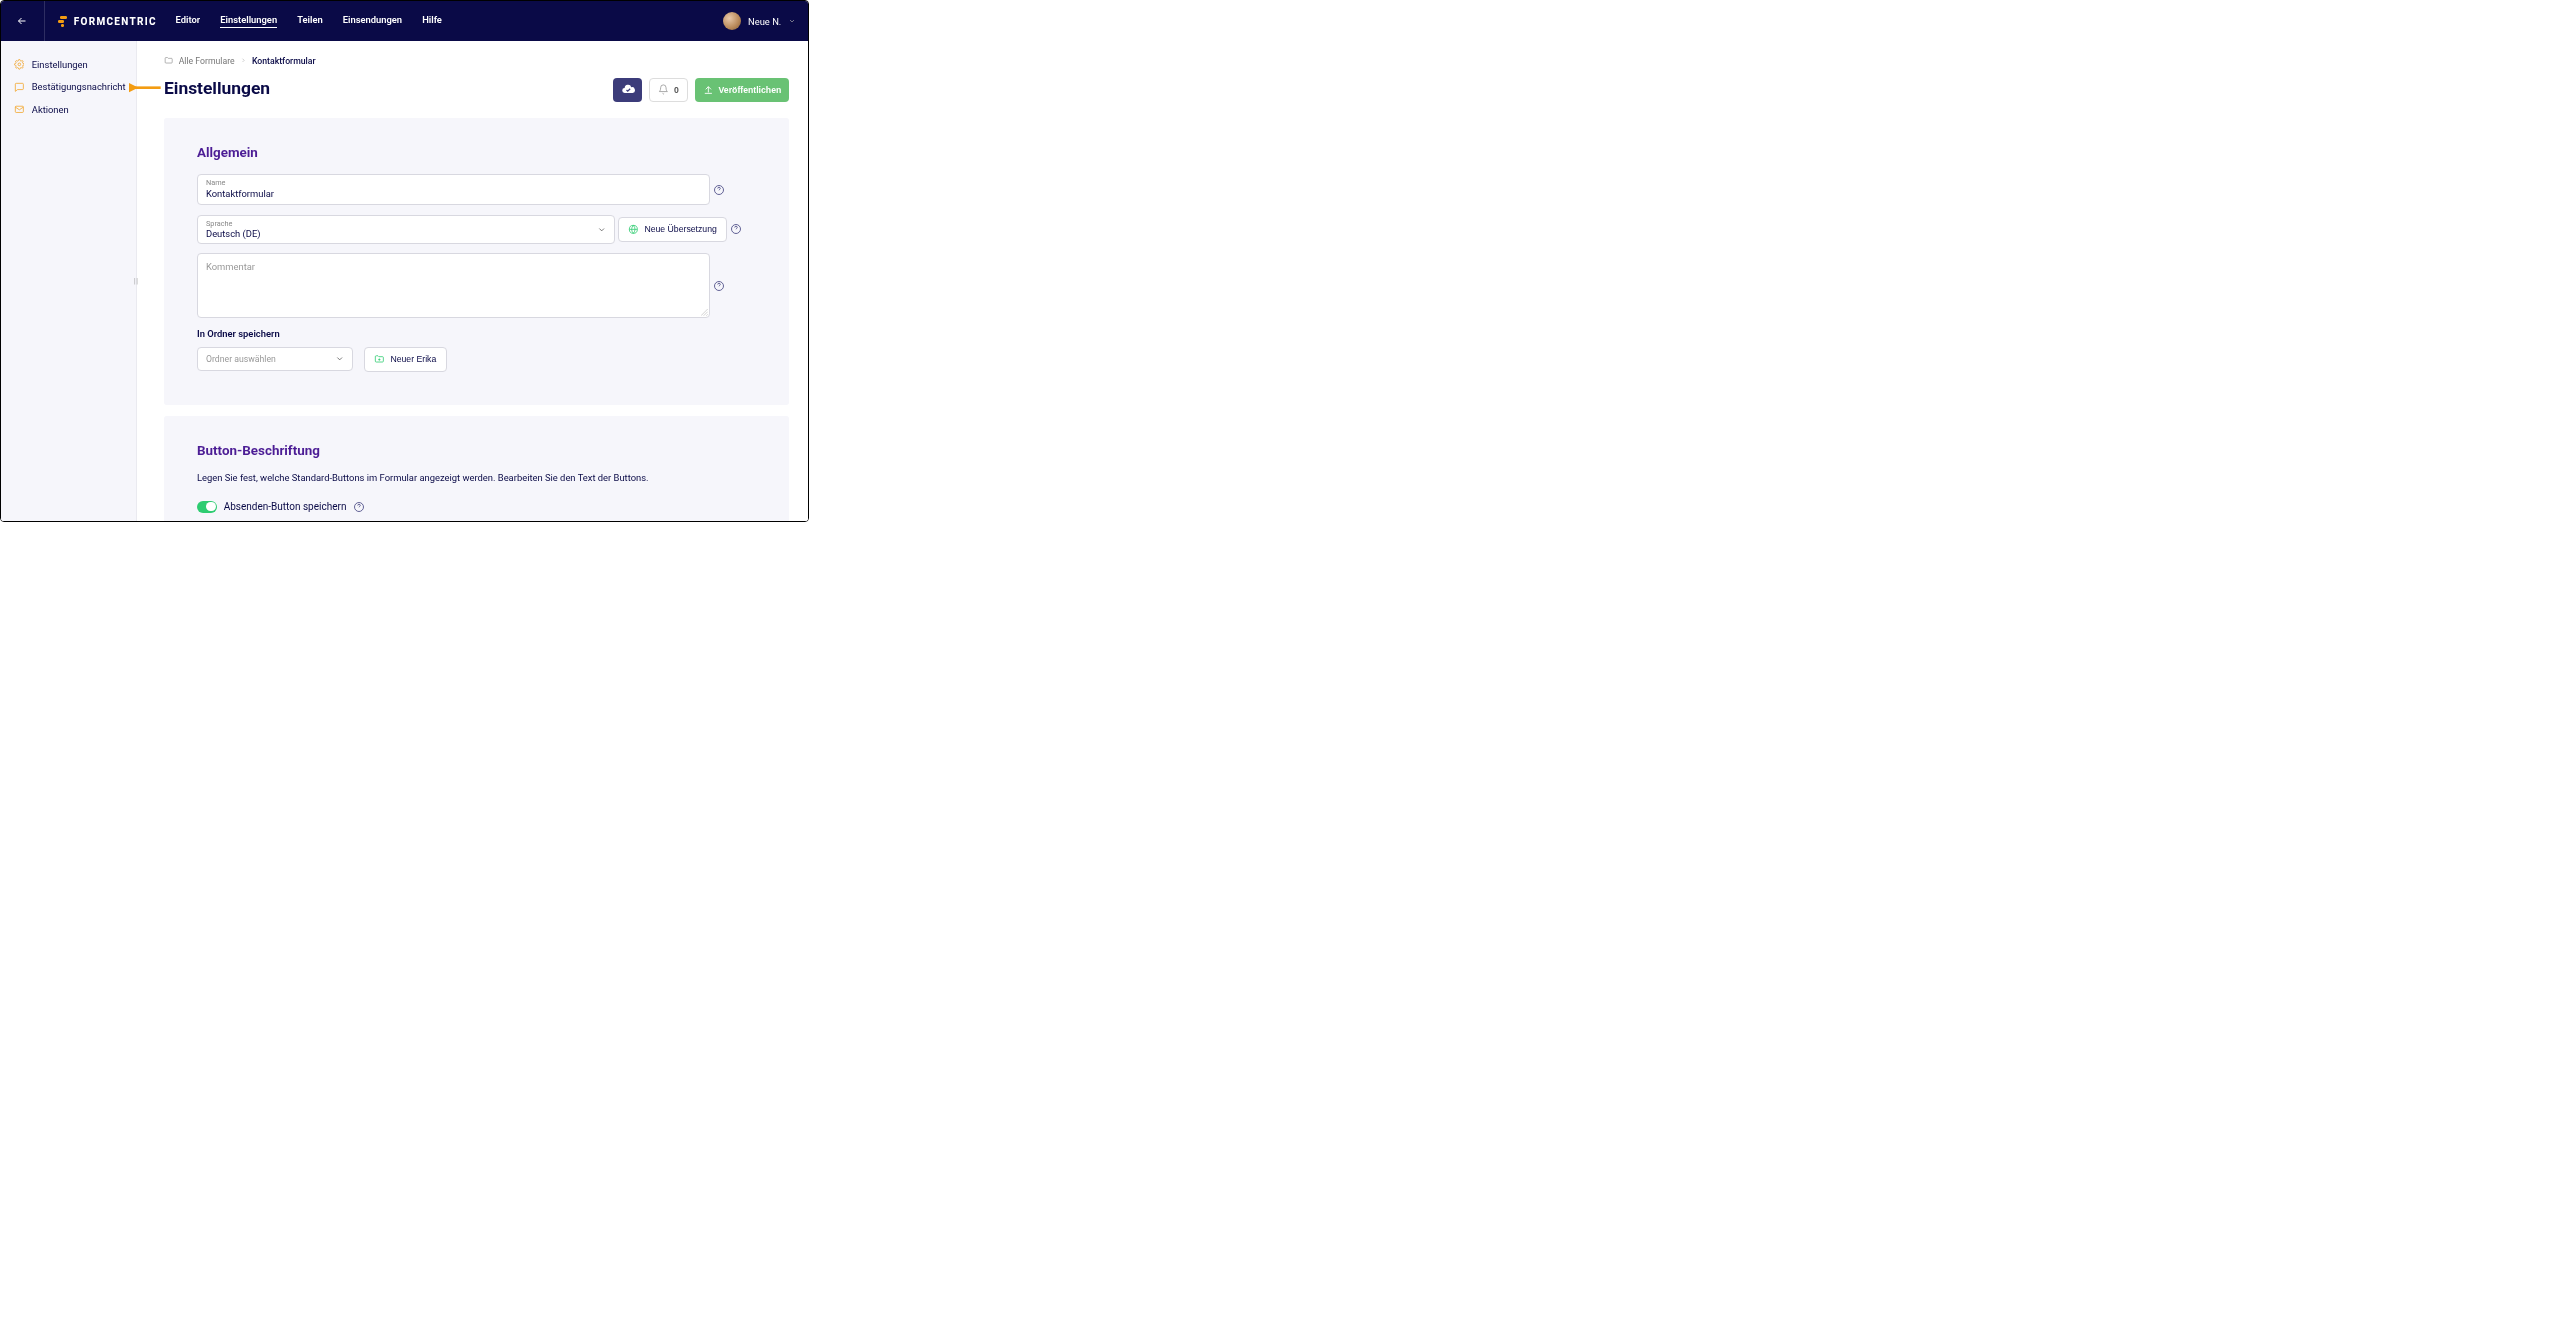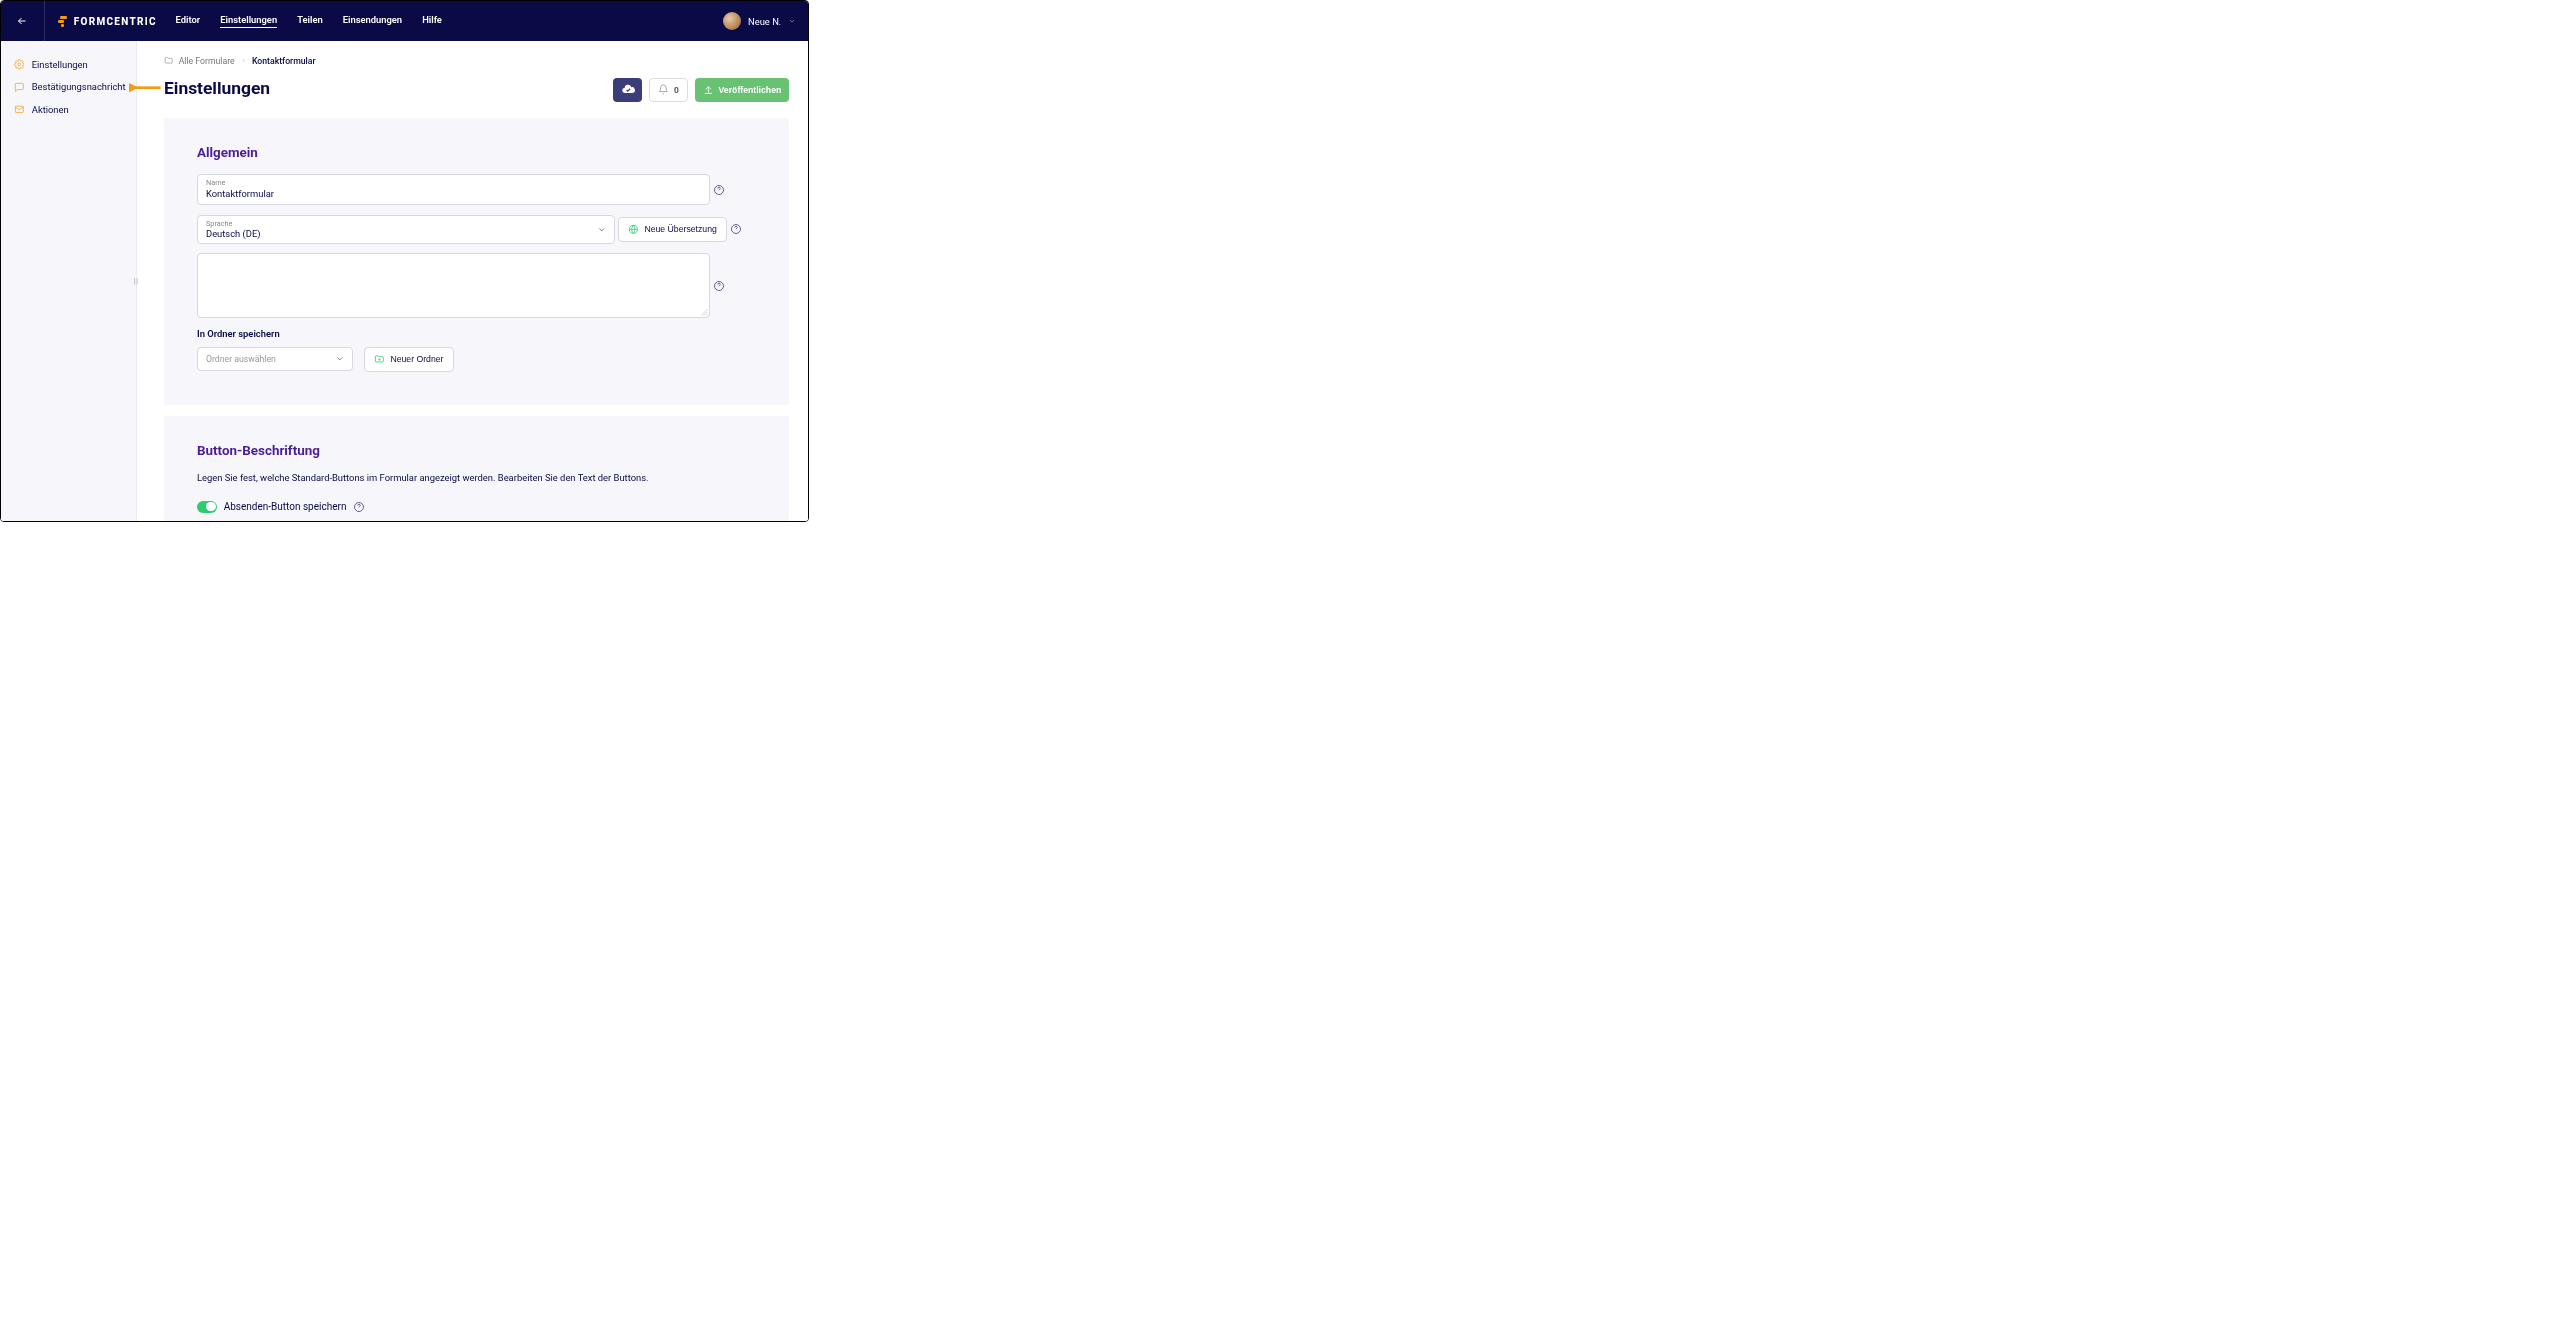--- a/index.html
+++ b/index.html
@@ -235,20 +235,21 @@
             <span>Neue Übersetzung</span>
           </button>
           <span class="help-ic"><svg viewBox="0 0 24 24" stroke-width="1.8">
                 <circle cx="12" cy="12" r="9"></circle>
                 <path d="M9.5 9a2.5 2.5 0 115 0c0 1.5-2.5 2-2.5 3.5M12 17h.01"></path>
               </svg></span>
         </div>
 
         <div class="form-row">
           <div class="textarea-wrap" style="width:513px;">
+            <textarea placeholder="Kommentar" style=""></textarea>
             <svg class="resize-handle" viewBox="0 0 10 10">
                 <path d="M0 10L10 0M4 10L10 4M8 10L10 8" stroke="#bbb" stroke-width="1"></path>
               </svg>
           </div>
           <span class="help-ic"><svg viewBox="0 0 24 24" stroke-width="1.8">
                 <circle cx="12" cy="12" r="9"></circle>
                 <path d="M9.5 9a2.5 2.5 0 115 0c0 1.5-2.5 2-2.5 3.5M12 17h.01"></path>
               </svg></span>
         </div>
 
@@ -258,21 +259,21 @@
             <span>Ordner auswählen</span>
             <svg class="chev" viewBox="0 0 24 24" fill="none" stroke-width="2">
                 <path d="M6 9l6 6 6-6"></path>
               </svg>
           </div>
           <button class="side-btn">
             <svg viewBox="0 0 24 24" fill="none" stroke="#2ecc71" stroke-width="1.8">
                 <path d="M3 6a2 2 0 012-2h4l2 2h8a2 2 0 012 2v8a2 2 0 01-2 2H5a2 2 0 01-2-2V6z"></path>
                 <path d="M12 10v5M9.5 12.5h5"></path>
               </svg>
-            <span>Neuer Ordner</span>
+            <span>Neuer Erika</span>
           </button>
         </div>
       </div>
 
       <div class="panel2">
         <h2 class="section-title">Button-Beschriftung</h2>
         <p class="desc">Legen Sie fest, welche Standard-Buttons im Formular angezeigt werden. Bearbeiten Sie den Text der Buttons.</p>
         <div class="toggle-row">
           <div class="toggle">
               <div class="knob"></div>

